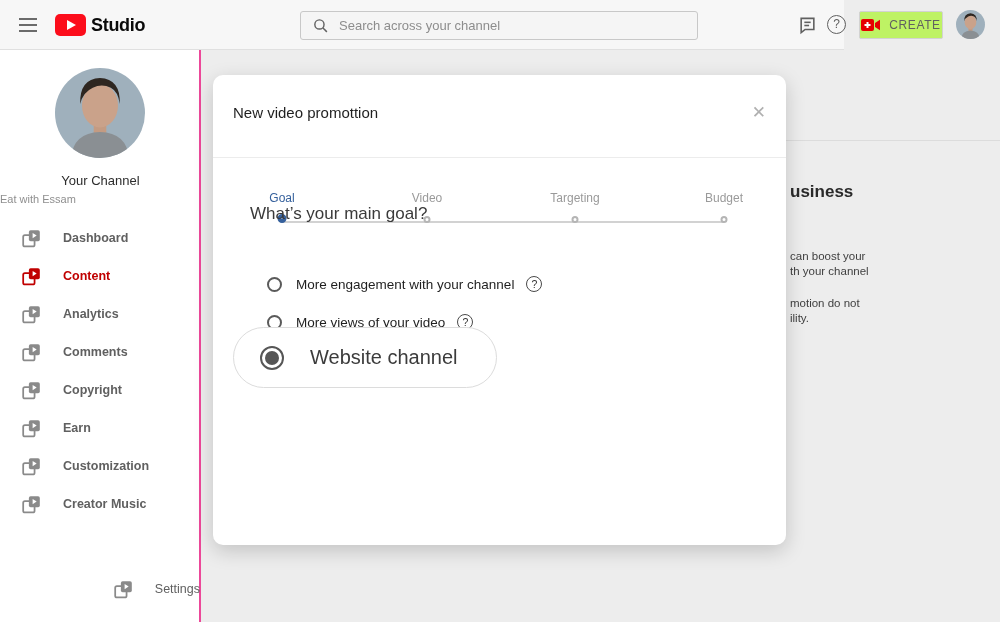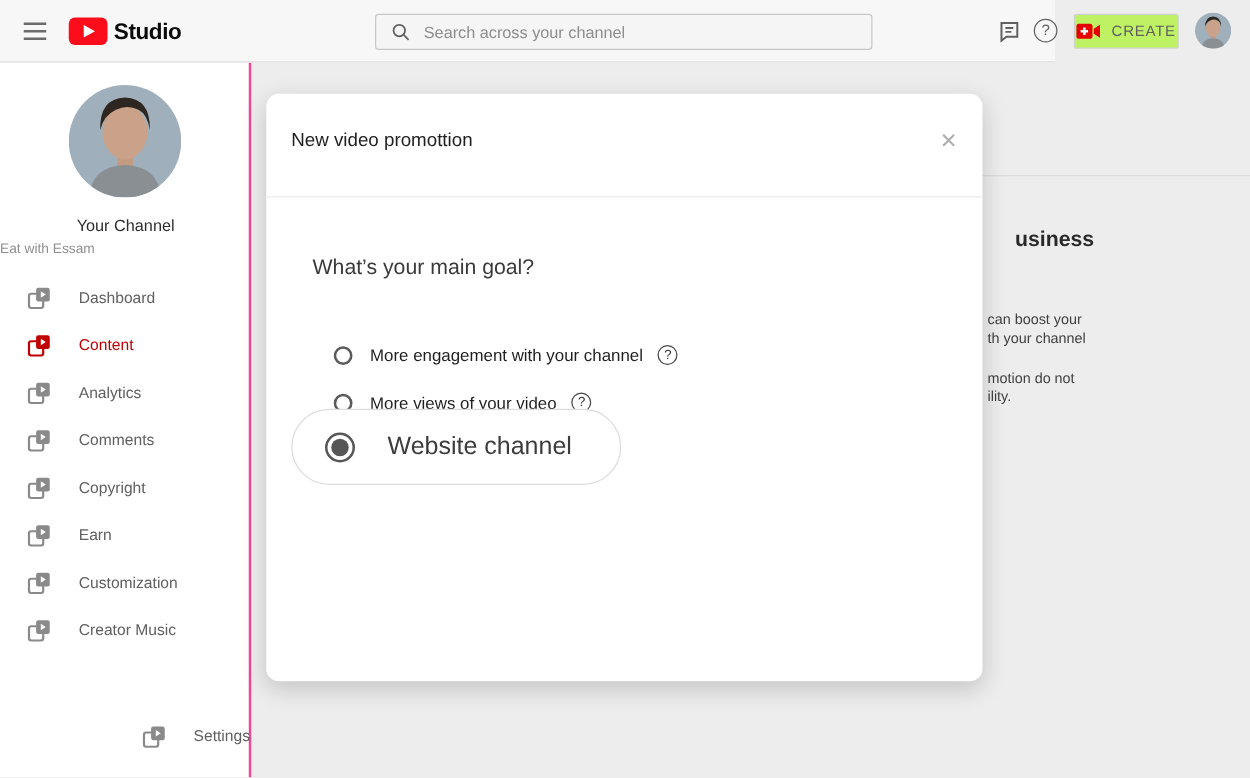--- a/index.html
+++ b/index.html
@@ -62,33 +62,33 @@
     position: absolute; top: 50px; left: 0; width: 201px; height: 572px;
     background: #ffffff; border-right: 2px solid #ec4899; z-index: 4;
   }
   .channel-avatar {
     position: absolute; left: 55px; top: 18px; width: 90px; height: 90px;
     border-radius: 50%; overflow: hidden; cursor: pointer;
   }
   .channel-name { position: absolute; top: 123px; width: 201px; text-align: center; font-size: 13px; color: #2d2d2d; }
   .channel-handle { position: absolute; top: 143px; width: 201px; text-align: left; font-size: 11px; color: #8f8f8f; }
 
-  .nav { position: absolute; top: 169px; left: 0; width: 200px; }
+  .nav { position: absolute; top: 169px; left: 0; width: 200px; font-weight: bold; }
   .nav-item {
     height: 38px; display: flex; align-items: center; padding-left: 21px; gap: 21px;
     color: #606060; font-size: 12.5px; cursor: pointer;
   }
   .nav-item .nav-ic { width: 21px; height: 21px; color: #8a8a8a; }
   .nav-item.active { color: #c00000; }
   .nav-item.active .nav-ic { color: #c00000; }
   .nav-item.settings { position: absolute; top: 520px; left: 0; width: 200px; justify-content: flex-end; }
 
   
   .bg-divider { position: absolute; top: 140px; left: 786px; right: 0; height: 1px; background: #dcdcdc; z-index: 1; }
-  .bg-heading { position: absolute; left: 812px; top: 182px; font-size: 17px; font-weight: 700; color: #2a2a2a; z-index: 1; }
+  .bg-heading { position: absolute; left: 790px; top: 182px; font-size: 17px; font-weight: 700; color: #2a2a2a; z-index: 1; }
   .bg-para { position: absolute; left: 790px; font-size: 11.5px; color: #3f3f3f; line-height: 15px; z-index: 1; }
   .bg-para.p1 { top: 249px; }
   .bg-para.p2 { top: 296px; }
 
   
   .modal {
     position: absolute; left: 213px; top: 75px; width: 573px; height: 470px;
     background: #fff; border-radius: 10px; box-shadow: 0 6px 20px rgba(0,0,0,0.18);
     z-index: 10;
   }
@@ -287,20 +287,31 @@
   <div>motion do not</div>
   <div>ility.</div>
 </div>
 
 <div class="modal">
   <div class="modal-header">
     <span class="modal-title">New video promottion</span>
     <span class="modal-close">✕</span>
   </div>
 
+  <div class="stepper">
+    <div class="step-line"></div>
+    <div class="step-label active" style="left:69px">Goal</div>
+    <div class="step-label" style="left:214px">Video</div>
+    <div class="step-label" style="left:362px">Targeting</div>
+    <div class="step-label" style="left:511px">Budget</div>
+    <div class="step-dot active" style="left:69px"></div>
+    <div class="step-dot" style="left:214px"></div>
+    <div class="step-dot" style="left:362px"></div>
+    <div class="step-dot" style="left:511px"></div>
+  </div>
 
   <div class="question">What’s your main goal?</div>
 
   <div class="option-row r1">
     <div class="radio"></div>
     <span class="option-label">More engagement with your channel</span>
     <span class="help-q">?</span>
   </div>
   <div class="option-row r2">
     <div class="radio"></div>

